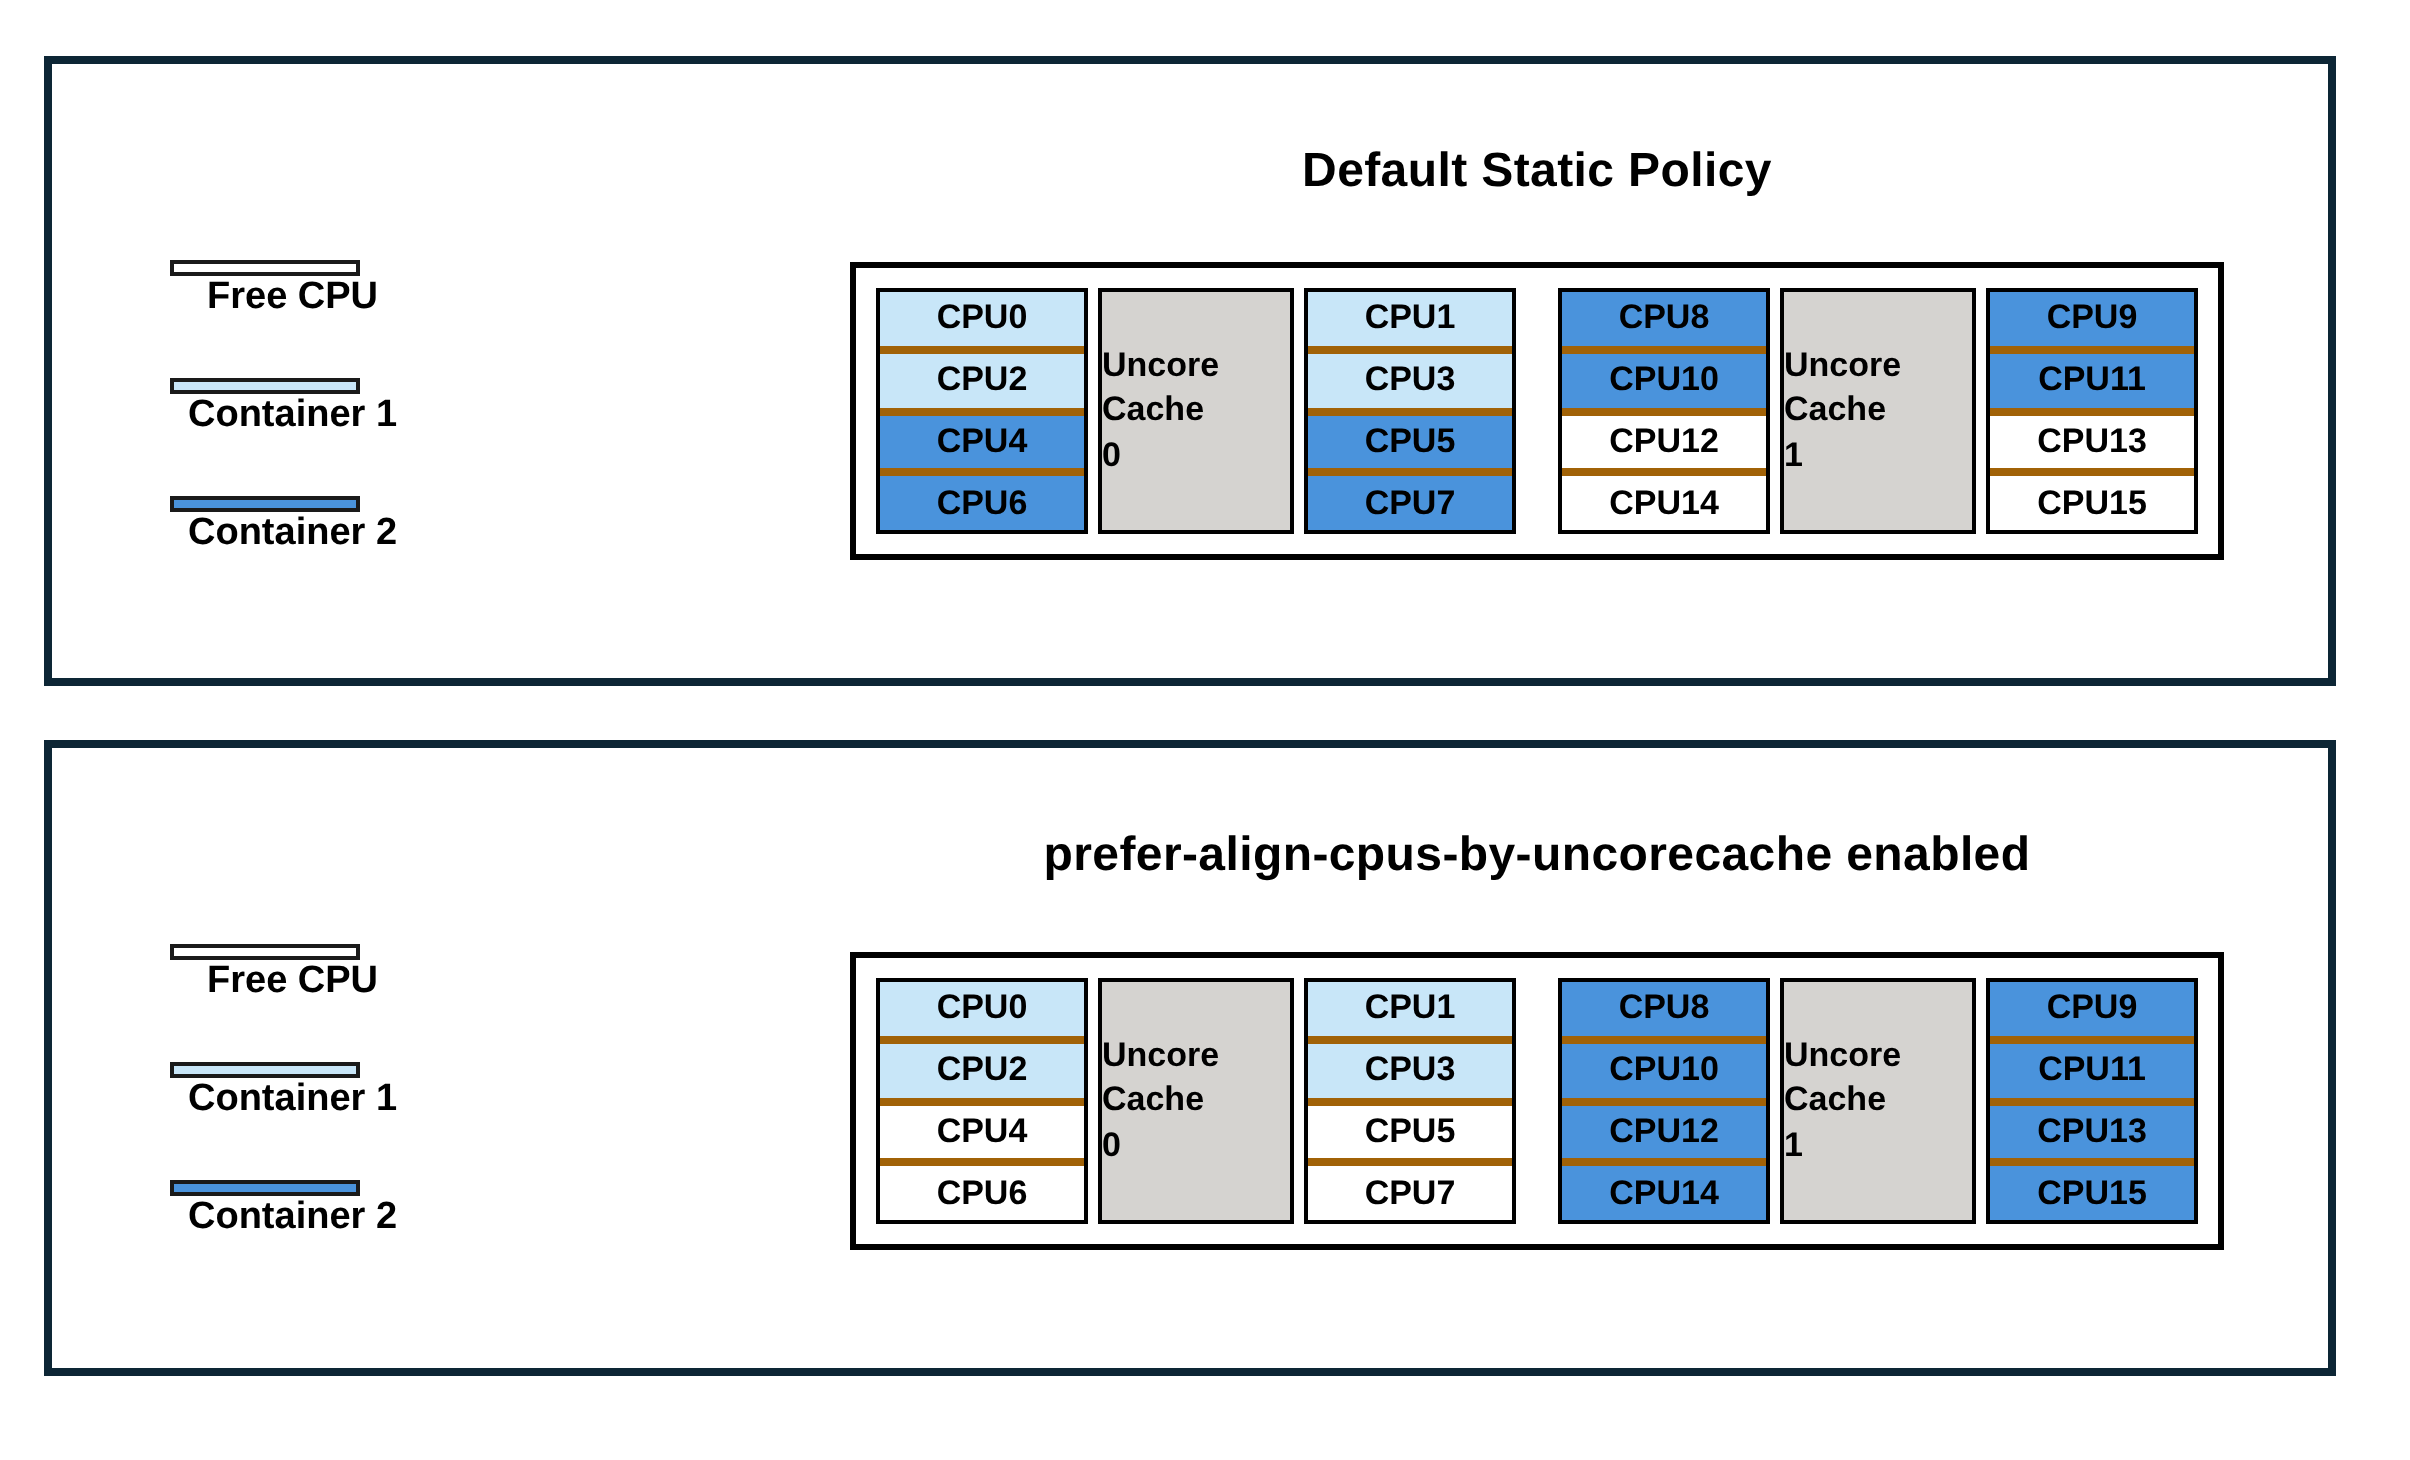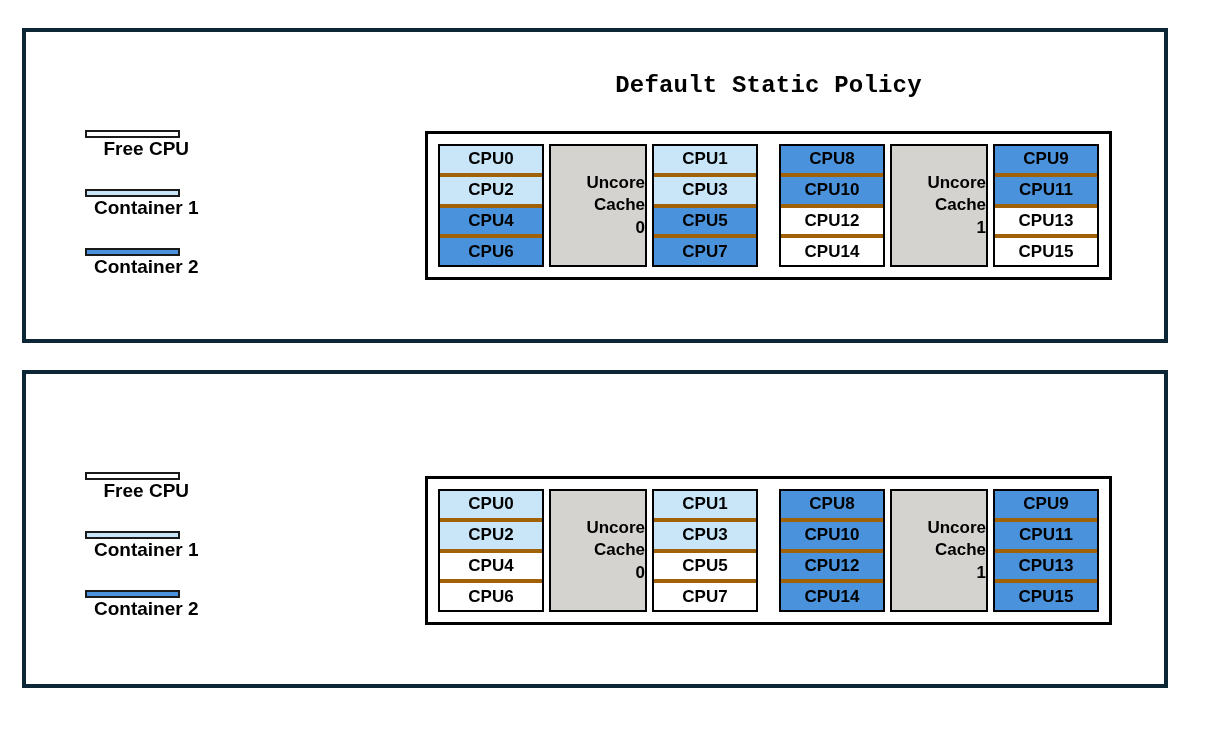--- a/index.html
+++ b/index.html
@@ -4,38 +4,38 @@
 <style>
   html,body{margin:0;padding:0;background:#ffffff;}
   body{width:1205px;height:730px;font-family:"Liberation Sans",sans-serif;color:#000;}
   .canvas{position:relative;width:1205px;height:730px;background:#fff;overflow:hidden;}
 
   .panel{position:absolute;left:22px;width:1138px;height:307px;border:4px solid #0d2635;background:#fff;}
   .panel.top{top:28px;}
   .panel.bottom{top:370px;height:310px;}
 
   .title{position:absolute;left:399px;width:687px;top:40px;margin:0;
-         font-size:24px;font-weight:bold;text-align:center;letter-spacing:.2px;font-family:Liberation Mono, monospace;}
+         font-size:24px;font-weight:bold;text-align:center;letter-spacing:.2px;}
 
   .legend{position:absolute;left:41px;top:98px;}
   .lg-row{display:flex;align-items:center;height:30px;margin-bottom:29px;flex-direction:column;}
   .swatch{display:inline-block;width:91px;height:26px;border:2px solid #1a1a1a;background:#fff;}
   .lg-label{margin-left:27px;font-size:19px;font-weight:bold;white-space:nowrap;}
 
   .diagram{position:absolute;left:399px;top:99px;width:661px;height:123px;
            border:3px solid #000;padding:10px;display:flex;gap:21px;background:#fff;}
   .panel.bottom .diagram{top:102px;}
   .block{flex:1;display:flex;align-items:stretch;}
   .col{flex:1;display:flex;flex-direction:column;border:2px solid #000;min-width:0;}
   .cell{flex:1;display:flex;align-items:center;justify-content:center;
         font-size:17px;font-weight:bold;border-top:4px solid #a16207;background:#fff;
         white-space:nowrap;}
   .cell:first-child{border-top:none;}
   .cache{width:94px;margin:0 5px;border:2px solid #000;background:#d5d3d0;
-         display:flex;flex-direction:column;align-items:flex-end;justify-content:center;
+         display:flex;flex-direction:column;align-items:flex-start;justify-content:center;
          font-size:17px;font-weight:bold;line-height:1.3;flex:none;}
 </style>
 </head>
 <body>
 
 <div class="canvas">
 
   <section class="panel top">
     <h2 class="title">Default Static Policy</h2>
     <div class="legend">
@@ -88,20 +88,21 @@
             <div class="cell" style="background: rgb(74, 147, 220);">CPU9</div>
             <div class="cell" style="background: rgb(74, 147, 220);">CPU11</div>
             <div class="cell" style="background: rgb(255, 255, 255);">CPU13</div>
             <div class="cell" style="background: rgb(255, 255, 255);">CPU15</div>
           </div>
         </div>
       </div>
   </section>
 
   <section class="panel bottom">
+    <h2 class="title">prefer-align-cpus-by-uncorecache enabled</h2>
     <div class="legend">
         <div class="lg-row">
           <span class="swatch" style="background: rgb(255, 255, 255);"></span>
           <span class="lg-label">Free CPU</span>
         </div>
         <div class="lg-row">
           <span class="swatch" style="background: rgb(200, 230, 248);"></span>
           <span class="lg-label">Container 1</span>
         </div>
         <div class="lg-row">

